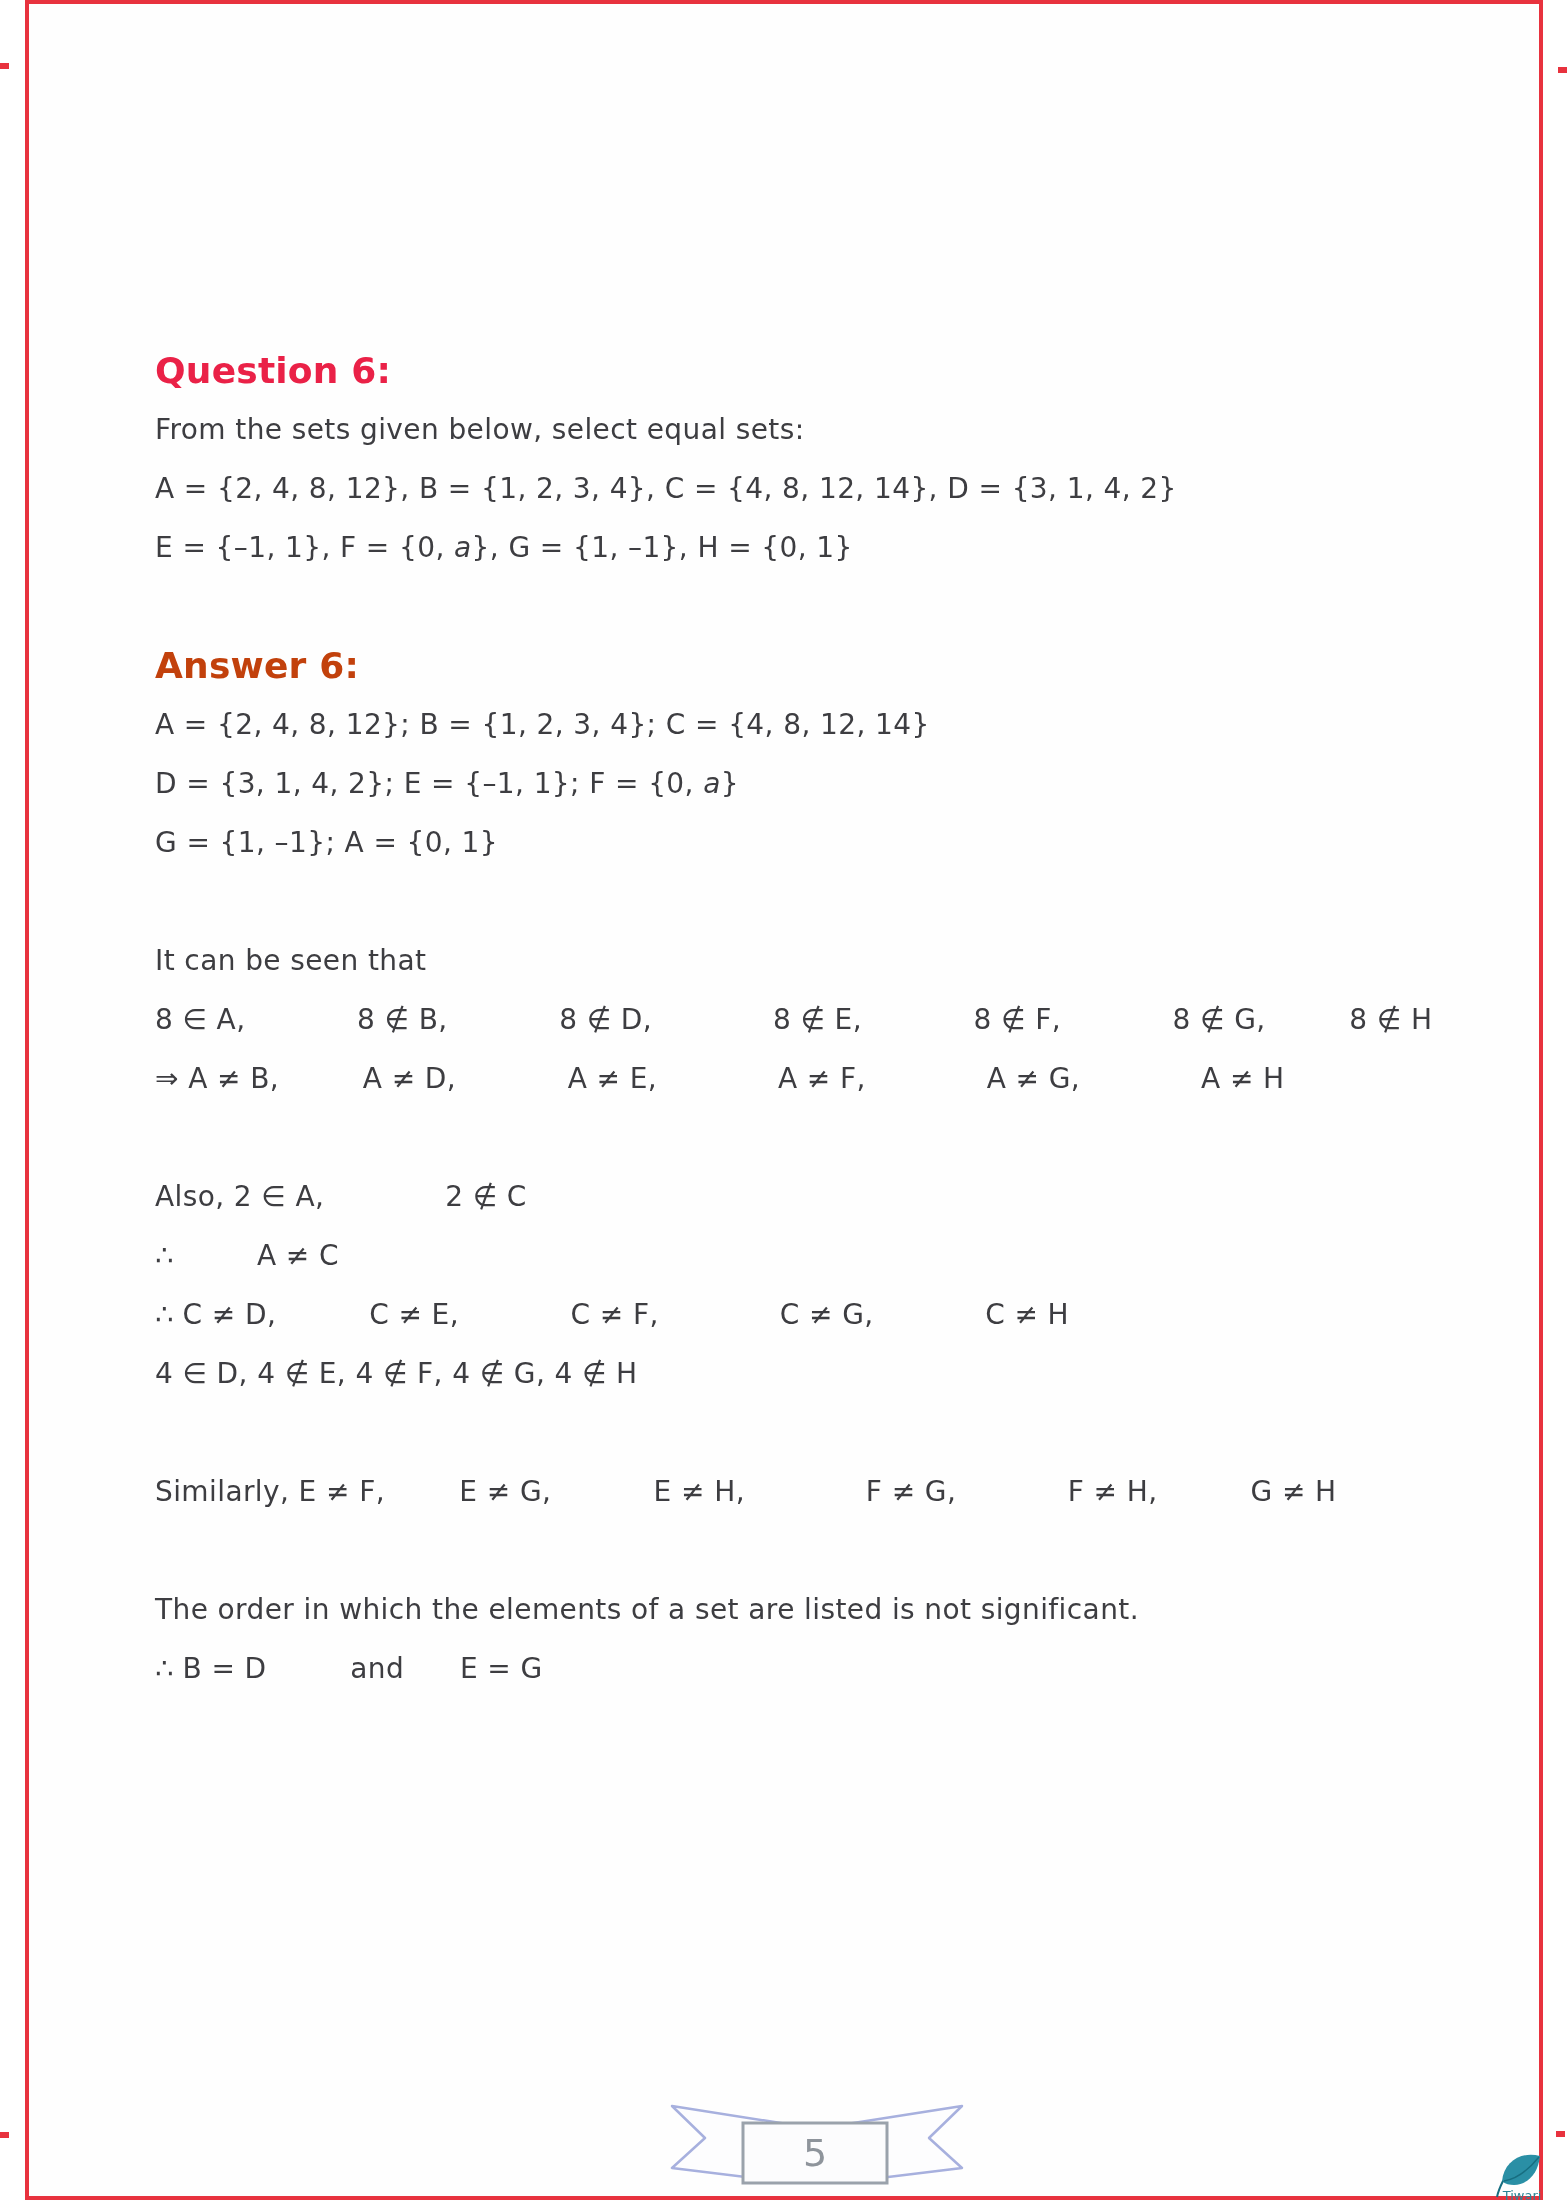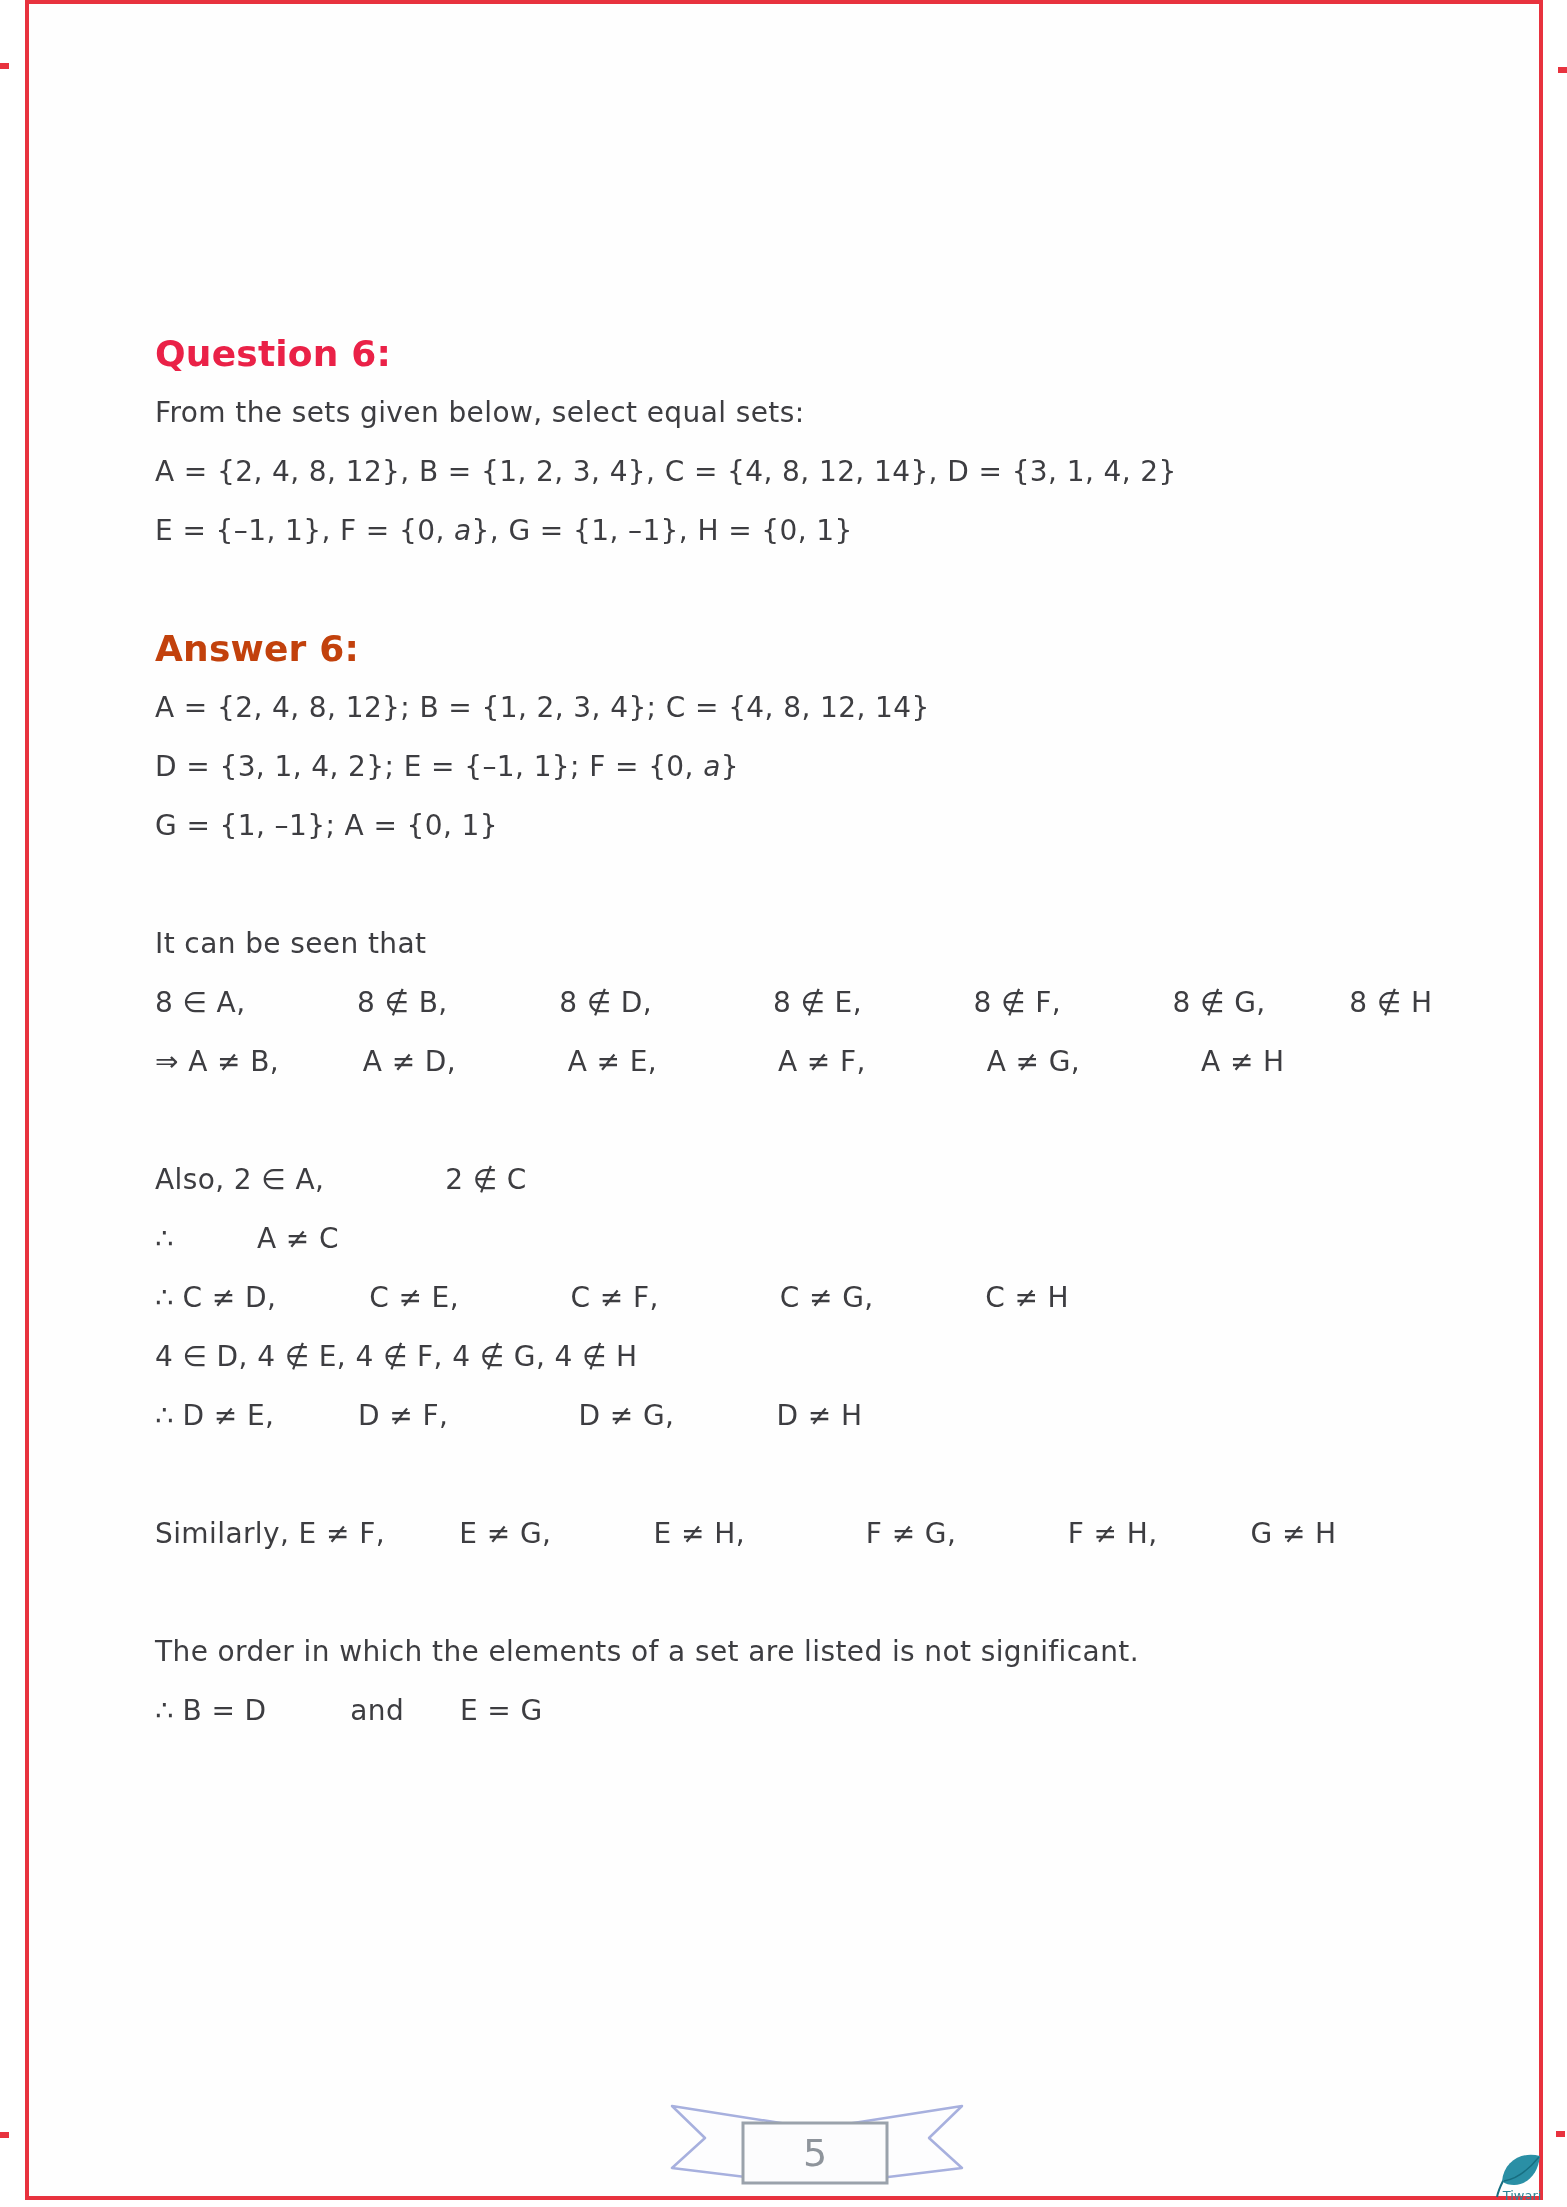--- a/index.html
+++ b/index.html
@@ -23,21 +23,21 @@
     position: absolute;
     width: 9px; height: 6px;
     background: #e8323e;
   }
   .mark.lt { left: 0; top: 63px; }
   .mark.lb { left: 0; top: 2132px; }
   .mark.rt { left: 1558px; top: 67px; }
   .mark.rb { left: 1556px; top: 2131px; }
   .content {
     position: absolute;
-    left: 155px; top: 324px;
+    left: 155px; top: 341px;
     color: #3d3d41;
     font-size: 28px;
     letter-spacing: 0.4px;
   }
   .line {
     height: 59px;
     line-height: 59px;
     white-space: pre;
   }
   .h-red {
@@ -90,21 +90,20 @@
 
     <div class="line">It can be seen that</div>
     <div class="line">8 ∈ A,            8 ∉ B,            8 ∉ D,             8 ∉ E,            8 ∉ F,            8 ∉ G,         8 ∉ H</div>
     <div class="line">⇒ A ≠ B,         A ≠ D,            A ≠ E,             A ≠ F,             A ≠ G,             A ≠ H</div>
     <div class="line blank"></div>
 
     <div class="line">Also, 2 ∈ A,             2 ∉ C</div>
     <div class="line">∴         A ≠ C</div>
     <div class="line">∴ C ≠ D,          C ≠ E,            C ≠ F,             C ≠ G,            C ≠ H</div>
     <div class="line">4 ∈ D, 4 ∉ E, 4 ∉ F, 4 ∉ G, 4 ∉ H</div>
-    <div class="line">∴ D ≠ E,         D ≠ F,              D ≠ G,           D ≠ H</div>
     <div class="line blank"></div>
 
     <div class="line">Similarly, E ≠ F,        E ≠ G,           E ≠ H,             F ≠ G,            F ≠ H,          G ≠ H</div>
     <div class="line blank"></div>
     <div class="line">The order in which the elements of a set are listed is not significant.</div>
     <div class="line">∴ B = D         and      E = G</div>
   </div>
 
   <svg class="ribbon" viewBox="0 0 300 90" xmlns="http://www.w3.org/2000/svg">
     <polygon points="120,26 5,8 38,40 5,70 120,84" fill="#fdfdfe" stroke="#a7b0de" stroke-width="2.5" stroke-linejoin="round"></polygon>

